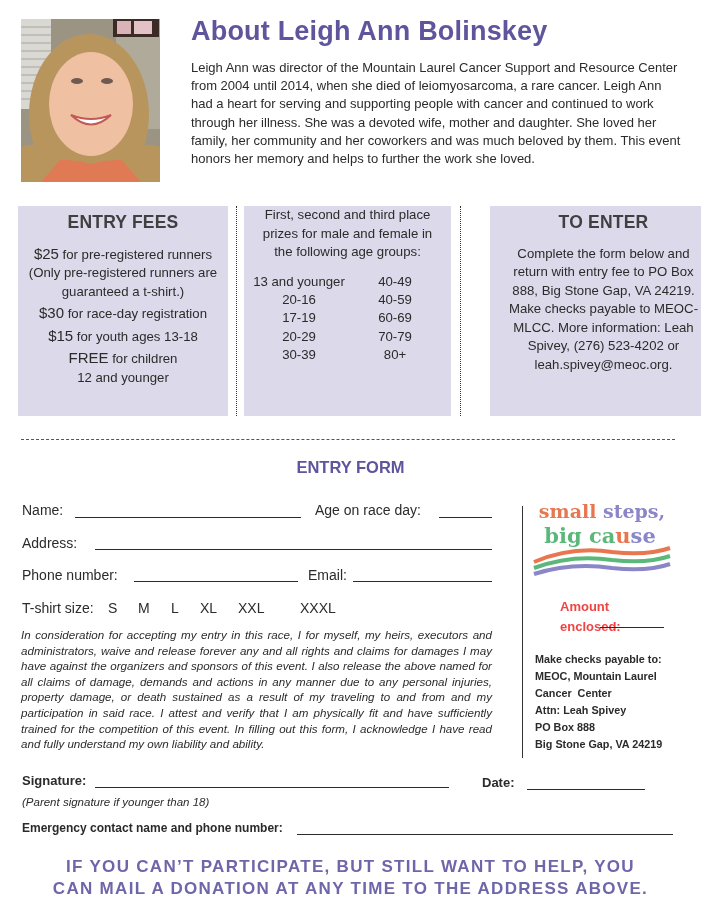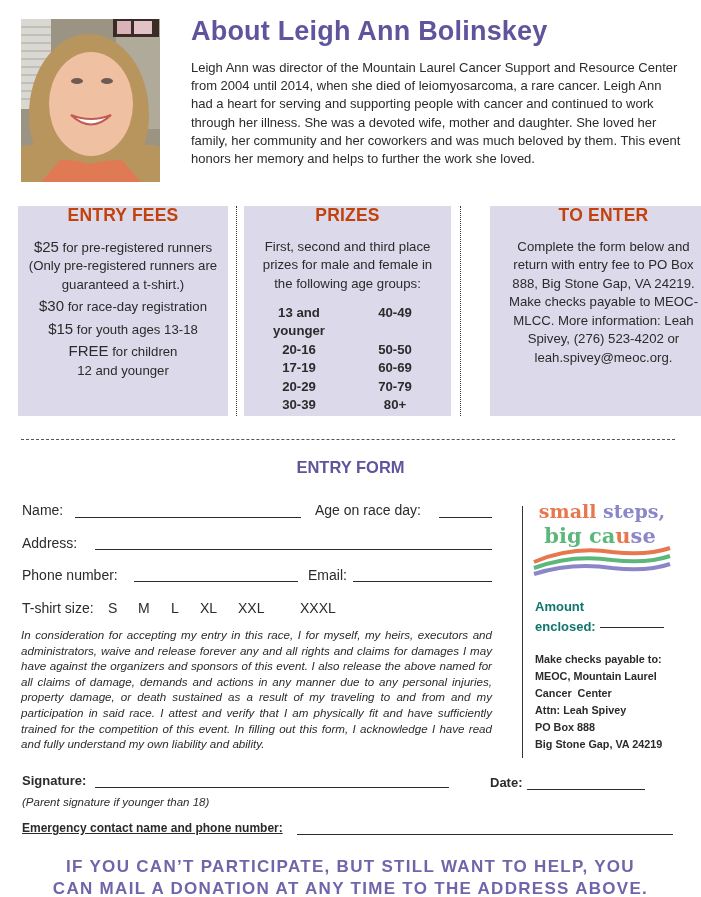--- a/index.html
+++ b/index.html
@@ -9,42 +9,42 @@
 
   
   .photo { left: 21px; top: 19px; width: 139px; height: 163px; overflow: hidden; background: #8b8576; }
   .photo svg { width: 100%; height: 100%; display: block; }
 
   .title { left: 191px; top: 16px; font-size: 27px; font-weight: bold; color: #5e559c; letter-spacing: 0.2px; }
   .bio { left: 191px; top: 59px; width: 490px; font-size: 13px; line-height: 18.2px; color: #2b2b2b; }
 
   
   .box { top: 206px; height: 210px; background: #dcd9ea; text-align: center; font-size: 13.2px; line-height: 18.5px; color: #2b2b2b; }
-  .box h2 { font-size: 17.5px; font-weight: bold; color: #c2410c; margin-top: 0; margin-bottom: 13px; letter-spacing: 0.2px; }
+  .box h2 { font-size: 17.5px; font-weight: bold; color: #404040; margin-top: 7px; margin-bottom: 13px; letter-spacing: 0.2px; }
   .box1 { left: 18px; width: 210px; }
   .box2 { left: 244px; width: 207px; }
   .box3 { left: 490px; width: 227px; }
   .box1 p { margin-bottom: 3px; }
   .big { font-size: 15px; }
   .vdots { top: 206px; height: 210px; width: 0; border-left: 1.5px dotted #333; }
   .prize-intro { padding: 0 8px; margin-bottom: 11px; }
-  .age-grid { display: grid; grid-template-columns: 1fr 1fr; row-gap: 0px; padding: 0 8px 0 7px; line-height: 18.4px; font-weight: bold; }
+  .age-grid { display: grid; grid-template-columns: 1fr 1fr; row-gap: 0px; padding: 0 8px 0 7px; line-height: 18.4px; }
   .to-enter { padding: 0 4px; line-height: 18.5px; margin-top: 17px; }
 
   .hdash { left: 21px; top: 439px; width: 654px; border-top: 1.3px dashed #555; }
   .form-title { left: 0; width: 701px; top: 458px; text-align: center; font-size: 16.5px; font-weight: bold; color: #5e559c; }
 
   .lbl { font-size: 14px; color: #2b2b2b; white-space: nowrap; }
   .line { border-bottom: 1px solid #2b2b2b; height: 0; }
 
   .vline { left: 522px; top: 506px; height: 252px; border-left: 1px solid #333; }
 
   .waiver { left: 21px; top: 627px; width: 471px; font-size: 11.6px; line-height: 15.6px; font-style: italic; text-align: justify; color: #2b2b2b; }
 
-  .amount { left: 535px; top: 597px; font-size: 13px; font-weight: bold; line-height: 20px; color: #0f766e; }
+  .amount { left: 560px; top: 597px; font-size: 13px; font-weight: bold; line-height: 20px; color: #ef4444; }
   .payto { left: 535px; top: 651px; font-size: 10.8px; font-weight: bold; line-height: 17px; color: #2b2b2b; }
 
   .logo { left: 532px; top: 498px; width: 140px; height: 82px; }
 
   .small-italic { font-size: 11.5px; font-style: italic; color: #2b2b2b; }
   .footer { left: 0; width: 701px; top: 856px; text-align: center; font-size: 17px; font-weight: bold; color: #6f66aa; line-height: 22px; letter-spacing: 1.3px; }
 </style>
 </head>
 <body>
 
@@ -86,27 +86,26 @@
   <h2>ENTRY FEES</h2>
   <p><span class="big">$25</span><span> for pre-registered runners (Only pre-registered runners are guaranteed a t-shirt.)</span></p>
   <p><span class="big">$30</span><span> for race-day registration</span></p>
   <p><span class="big">$15</span><span> for youth ages 13-18</span></p>
   <p style="padding:0 42px;"><span class="big">FREE</span><span> for children 12 and younger</span></p>
 </div>
 
 <div class="abs vdots" style="left:236px;"></div>
 
 <div class="abs box box2">
-  <h2>PRIZES</h2>
   <p class="prize-intro">First, second and third place prizes for male and female in the following age groups:</p>
   <div class="age-grid">
     <span>13 and younger</span>
     <span>40-49</span>
     <span>20-16</span>
-    <span>50-50</span>
+    <span>40-59</span>
     <span>17-19</span>
     <span>60-69</span>
     <span>20-29</span>
     <span>70-79</span>
     <span>30-39</span>
     <span>80+</span>
   </div>
 </div>
 
 <div class="abs vdots" style="left:460px;"></div>
@@ -169,24 +168,24 @@
   <div>Make checks payable to:</div>
   <div>MEOC, Mountain Laurel</div>
   <div style="white-space:pre;">Cancer  Center</div>
   <div>Attn: Leah Spivey</div>
   <div>PO Box 888</div>
   <div>Big Stone Gap, VA 24219</div>
 </div>
 
 <div class="abs lbl" style="left:22px; top:773px; font-size:13px; font-weight:bold;">Signature:</div>
 <div class="abs line" style="left:95px; top:787px; width:354px;"></div>
-<div class="abs lbl" style="left:482px; top:775px; font-size:13px; font-weight:bold;margin-left:8px;">Date:</div>
+<div class="abs lbl" style="left:482px; top:775px; font-size:13px; font-weight:bold;">Date:</div>
 <div class="abs line" style="left:527px; top:789px; width:118px;"></div>
 
 <div class="abs small-italic" style="left:22px; top:796px;">(Parent signature if younger than 18)</div>
 
-<div class="abs lbl" style="left:22px; top:821px; font-size:12px; font-weight:bold;text-decoration:underline;">Emergency contact name and phone number:</div>
+<div class="abs lbl" style="left:22px; top:821px; font-size:12px; font-weight:bold;">Emergency contact name and phone number:</div>
 <div class="abs line" style="left:297px; top:834px; width:376px;"></div>
 
 <div class="abs footer">
   <div>IF YOU CAN’T PARTICIPATE, BUT STILL WANT TO HELP, YOU</div>
   <div>CAN MAIL A DONATION AT ANY TIME TO THE ADDRESS ABOVE.</div>
 </div>
 
 </body></html>

